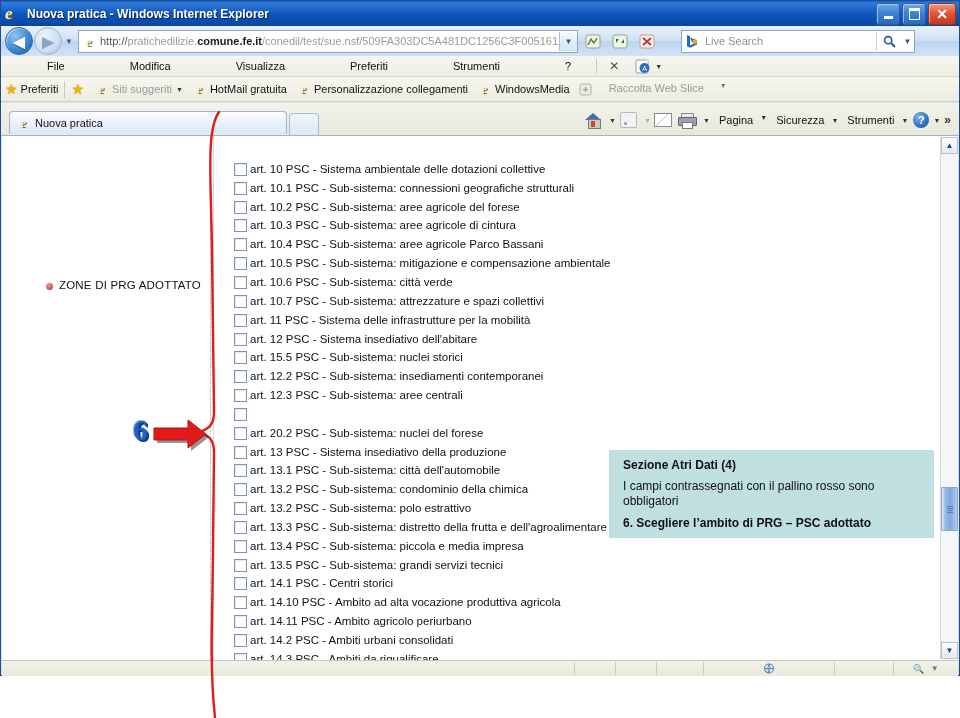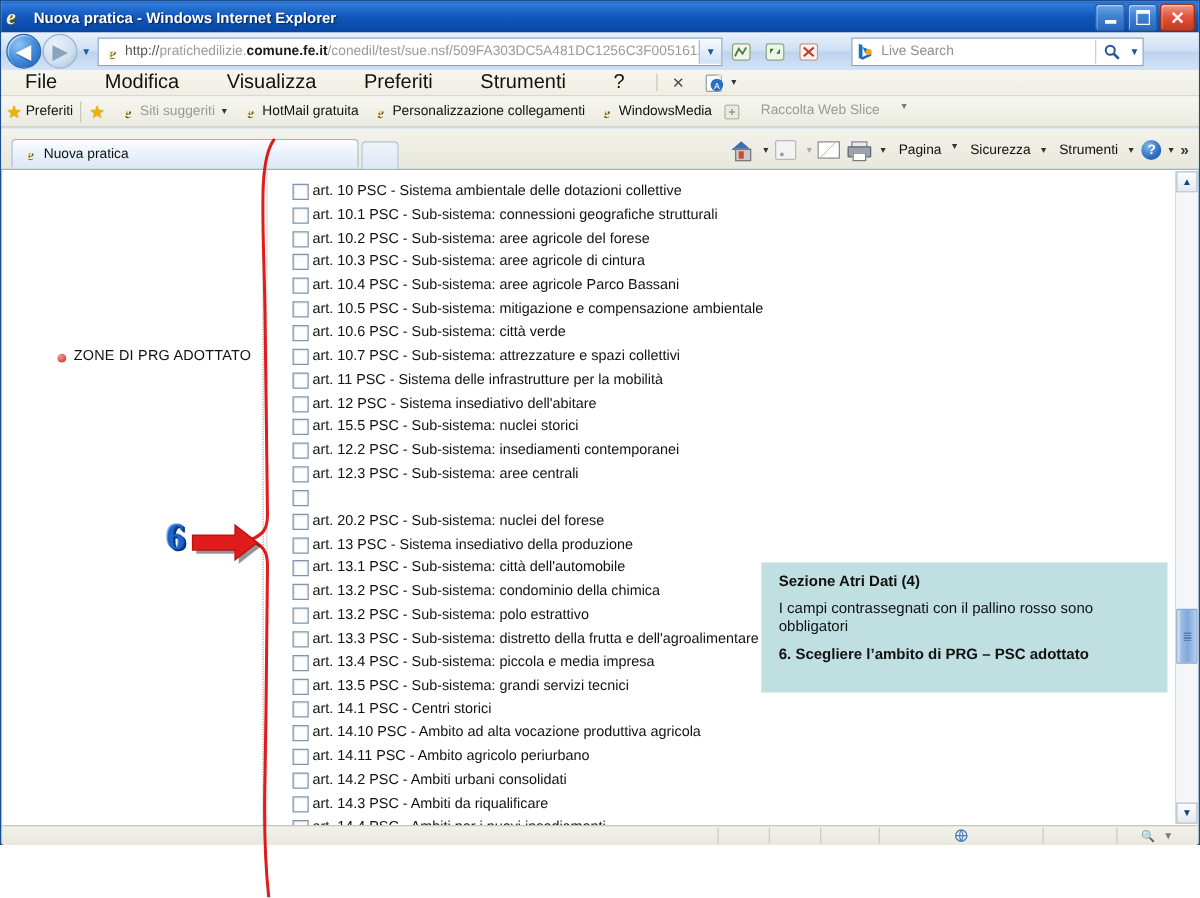--- a/index.html
+++ b/index.html
@@ -158,21 +158,21 @@
 
   
   .menubar {
     position: absolute; left: 0; top: 55px;
     width: 958px; height: 20px;
     background: linear-gradient(to bottom, #f6f6ef 0%, #eeeee4 100%);
     display: flex; align-items: center;
     border-bottom: 1px solid #d8d8cc;
   }
   .menuitem {
-    font-size: 16px; color: #111; padding: 2px 19px; white-space: nowrap;
+    font-size: 11px; color: #111; padding: 2px 19px; white-space: nowrap; margin-left: 27px;
   }
   .menu-sep { width: 1px; height: 14px; background: #c9c9bd; margin: 0 6px; }
   .mb-x { font-size: 12px; color: #4a4a4a; padding: 0 6px; }
   .pdf-ico {
     width: 16px; height: 15px; position: relative;
     display: inline-block;
   }
 
   
   .linksbar {
@@ -301,21 +301,21 @@
   }
   .zone-text { position: absolute; left: 57px; top: 143px; font-size: 11.5px; color: #111; white-space: nowrap; letter-spacing: .2px; }
 
   .dotted-div {
     position: absolute; left: 209px; top: 138px;
     width: 0; height: 521px;
     border-left: 1px dotted #a8a8a8;
   }
 
   .checklist {
-    position: absolute; left: 232px; top: 8px;
+    position: absolute; left: 232px; top: 24px;
     width: 690px;
   }
   .cl-row {
     height: 18.85px;
     display: flex; align-items: center;
     font-size: 11.5px; color: #111111;
     white-space: nowrap;
   }
   .cl-box {
     width: 11px; height: 11px; flex: 0 0 auto;
@@ -360,21 +360,21 @@
     width: 956px; height: 15px;
     background: linear-gradient(to bottom, #f2f2ea 0%, #e8e8dc 100%);
     border-top: 1px solid #c7c7ba;
     display: flex; align-items: center;
   }
   .st-cell { height: 13px; border-left: 1px solid #cbcbbe; flex: 0 0 auto; }
 
   
   .callout {
     position: absolute; left: 609px; top: 450px;
-    width: 325px; height: 104px;
+    width: 325px; height: 88px;
     background: #bfdfe0;
     padding: 8px 2px 0 14px;
     box-sizing: border-box;
   }
   .co-title { font-size: 12px; font-weight: bold; color: #111; margin-bottom: 7px; }
   .co-body { font-size: 12px; color: #111; line-height: 15px; margin-bottom: 7px; }
   .co-step { font-size: 12px; font-weight: bold; color: #111; }
 
   .redline { position: absolute; left: 150px; top: 100px; pointer-events: none; }
   .marker6 {

